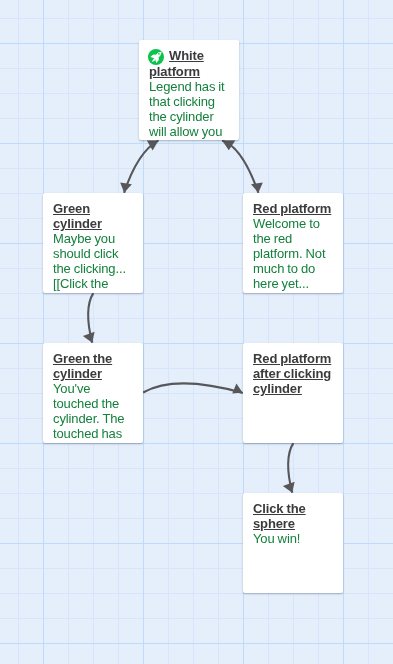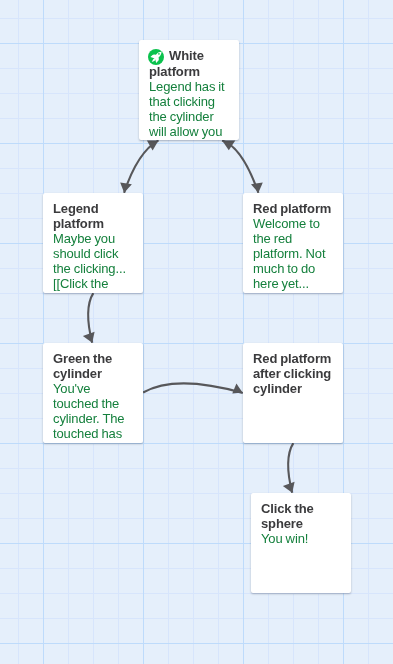--- a/index.html
+++ b/index.html
@@ -28,21 +28,21 @@
     width:100px; height:100px;
     background:#fff;
     border-radius:2px;
     box-sizing:border-box;
     padding:8px 10px 0 10px;
     overflow:hidden;
     box-shadow:0 1px 2px rgba(20,30,50,0.30);
   }
   .ptitle {
     font-size:13px; font-weight:bold; line-height:15px;
-    color:#3b3b3d; margin:0; letter-spacing:-0.12px; word-spacing:-0.45px;
+    color:#3b3b3d; margin:0; letter-spacing:-0.12px; word-spacing:-0.45px;text-decoration:underline;
   }
   .pexcerpt {
     font-size:13px; line-height:15px; color:#15803d; margin:0; letter-spacing:-0.12px; word-spacing:-0.45px;
   }
   .badge {
     display:inline-block; width:16px; height:16px; border-radius:50%;
     background:#0bc24d; vertical-align:-4px; margin-right:4px;
     position:relative; left:-1px; top:1px;
   }
   .badge svg { position:absolute; left:0; top:0; display:block; }
@@ -81,32 +81,32 @@
         <div class="ptitle"><span class="badge"><svg width="16" height="16" viewBox="0 0 24 24">
               <g fill="#fff" transform="translate(12 12) scale(0.9) translate(-12.3 -12.0)">
                 <path d="M21.4 2.1c.5 3.3-.7 6.5-3.1 8.9l-1.6 1.6.3 3.0c.1 1-.3 2-1 2.7l-3.4 3.5-1.4-5.2-3.0-3.0-5.2-1.4 3.5-3.4c.7-.7 1.7-1.1 2.7-1l3.0.3 1.6-1.6c2.4-2.4 5.6-3.6 8.9-3.1z"></path>
                 <path d="M8.0 15.4c.7-.7 1.8-.7 2.5 0 .7.7.7 1.8 0 2.5-1 1-5.1 2.4-5.1 2.4s1.5-4 2.6-4.9z"></path>
                 <circle cx="17.2" cy="6.8" r="1.35" fill="#0bc24d"></circle>
               </g>
             </svg></span><span>White platform</span></div>
         <div class="pexcerpt">Legend has it that clicking the cylinder will allow you</div>
       </div>
       <div class="passage" style="left: 43px; top: 193px;">
-        <div class="ptitle"><span>Legend platform</span></div>
+        <div class="ptitle"><span>Green cylinder</span></div>
         <div class="pexcerpt">Maybe you should click the clicking... [[Click the</div>
       </div>
       <div class="passage" style="left: 243px; top: 193px;">
         <div class="ptitle"><span>Red platform</span></div>
         <div class="pexcerpt">Welcome to the red platform. Not much to do here yet...</div>
       </div>
       <div class="passage" style="left: 43px; top: 343px;">
         <div class="ptitle"><span>Green the cylinder</span></div>
         <div class="pexcerpt">You've touched the cylinder. The touched has</div>
       </div>
       <div class="passage" style="left: 243px; top: 343px;">
         <div class="ptitle"><span>Red platform after clicking cylinder</span></div>
       </div>
-      <div class="passage" style="left: 243px; top: 493px; margin-left: 8px;">
+      <div class="passage" style="left: 243px; top: 493px;">
         <div class="ptitle"><span>Click the sphere</span></div>
         <div class="pexcerpt">You win!</div>
       </div>
     </div>
 </div>
 
 </body></html>

